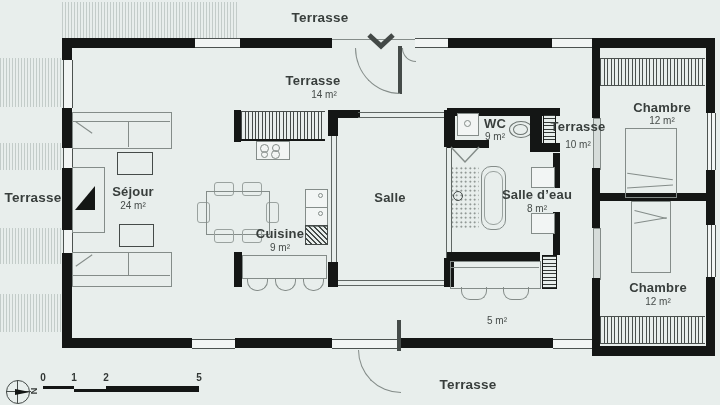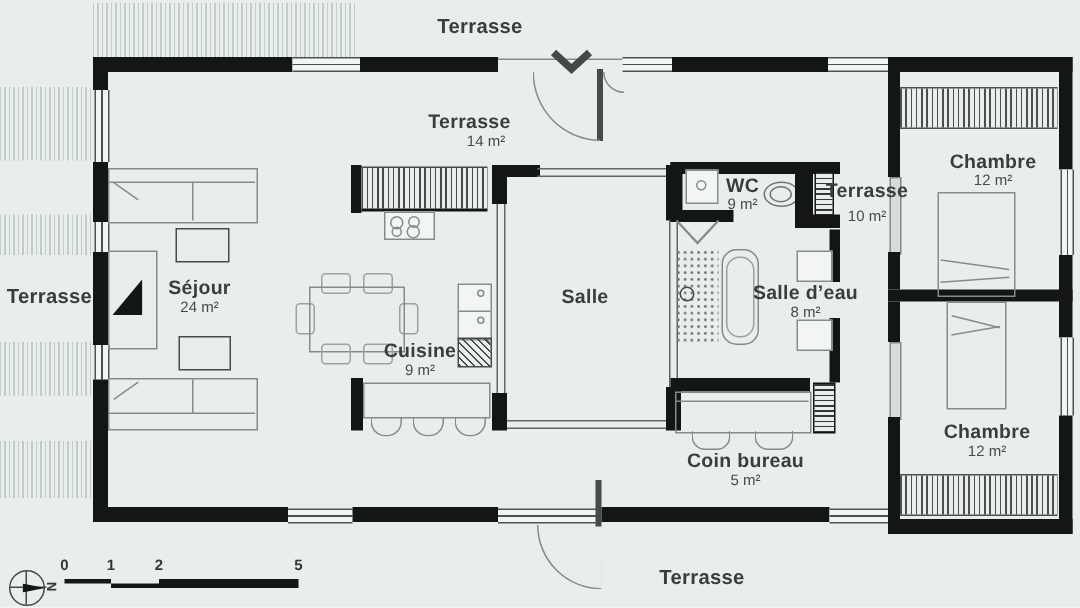--- a/index.html
+++ b/index.html
@@ -214,21 +214,20 @@
 
   <div class="lbl" style="left:578px;top:119px;">Terrasse</div>
   <div class="area" style="left:578px;top:139px;">10 m²</div>
 
   <div class="wall" style="left:447px;top:252px;width:93px;height:9px;"></div>
   <div class="hatch-closetH" style="left:542px;top:255px;width:13px;height:32px;"></div>
   <div class="outl" style="left:450px;top:261px;width:89px;height:26px;"></div>
   <div class="thinline" style="left:450px;top:267px;width:89px;height:1px;"></div>
   <div class="deskchair" style="left:461px;top:287px;width:24px;height:12px;"></div>
   <div class="deskchair" style="left:503px;top:287px;width:24px;height:12px;"></div>
-  <div class="lbl" style="left:497px;top:299px;">Coin bureau</div>
   <div class="area" style="left:497px;top:315px;">5 m²</div>
 
   <div id="compass-circle" style="left:6px;top:380px;"></div>
   <div class="abs" style="left:6px;top:391px;width:25px;height:1px;background:#454b49;"></div>
   <div class="abs" style="left:17px;top:380px;width:1px;height:23px;background:#454b49;"></div>
   <div class="abs" style="left:15px;top:387px;width:15px;height:10px;background:#141615;clip-path:polygon(0 20%,100% 50%,0 80%);"></div>
   <div id="north-letter" style="left:31px;top:386px;">N</div>
 
   <div class="tick" style="left:43px;top:372px;">0</div>
   <div class="tick" style="left:74px;top:372px;">1</div>

